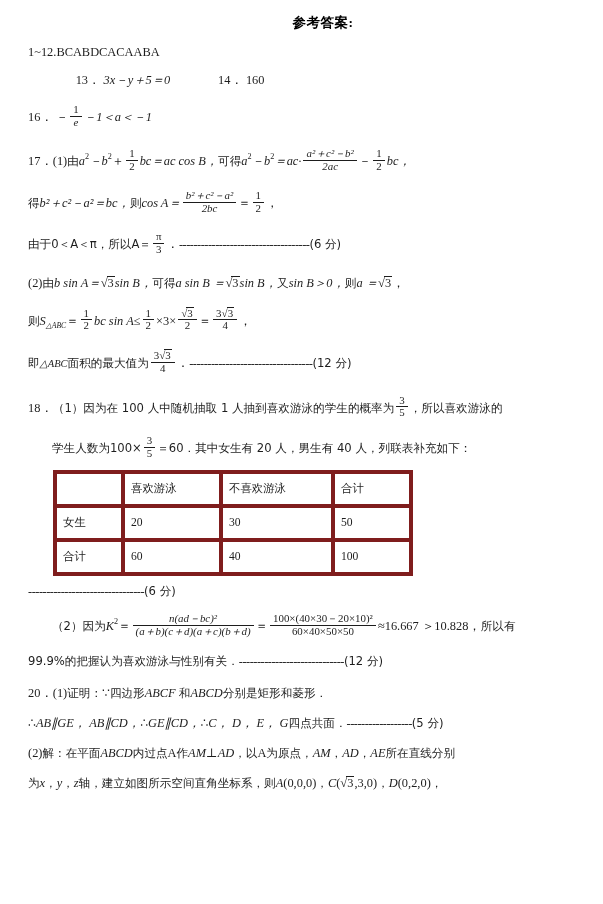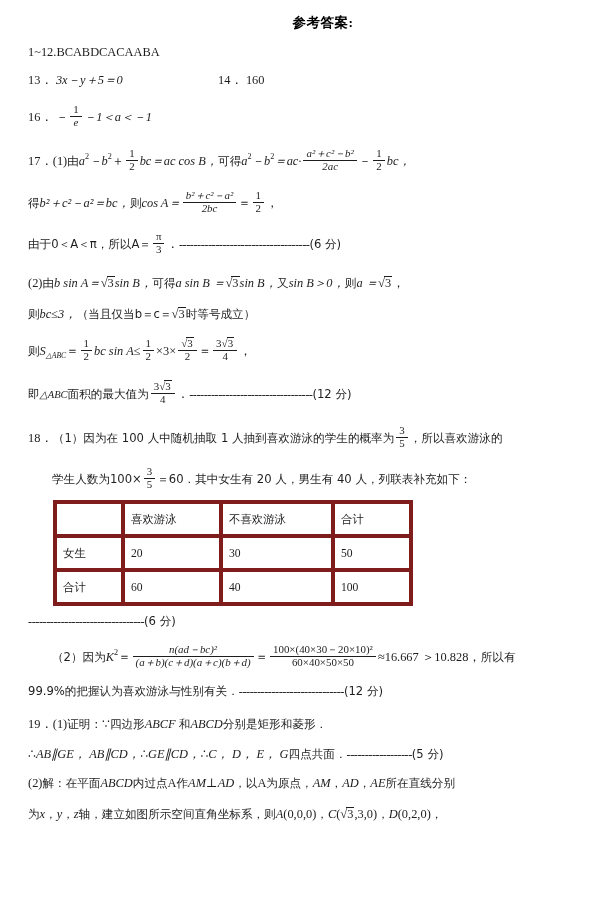--- a/index.html
+++ b/index.html
@@ -75,21 +75,21 @@
   sub.sb  { font-size: 0.62em; vertical-align: sub; }
 
   .dots {
     letter-spacing: -0.5px;
     font-family: "Liberation Serif", serif;
   }
   .qno { font-family: "Liberation Serif", serif; }
 
   
   .two-col { display: flex; }
-  .two-col > .c1 { width: 190px; }
+  .two-col > .c1 { width: 190px; text-align: center; }
 
   
   table.ct {
     border-collapse: collapse;
     margin: 10px 0 0 25px;
     table-layout: fixed;
   }
   table.ct td {
     border: 4px solid #7f1d1d;
     height: 26px;
@@ -150,23 +150,20 @@
 
     <div class="line row-gap-c">
       <span class="cn">由于0＜A＜π，所以A＝</span><span class="frac"><span class="n">π</span><span class="d">3</span></span><span>．</span><span class="dots">------------------------------------</span><span class="cn">(6 分)</span>
     </div>
 
     <div class="line row-gap-d">
       <span class="qno">(2)</span><span class="cn">由</span><span class="mi">b sin A＝</span><span class="rad"><span class="sym">√</span><span class="bar">3</span></span><span class="mi">sin B，</span><span class="cn">可得</span><span class="mi">a sin B ＝</span><span class="rad"><span class="sym">√</span><span class="bar">3</span></span><span class="mi">sin B，</span><span class="cn">又</span><span class="mi">sin B＞0，</span><span class="cn">则</span><span class="mi">a ＝</span><span class="rad"><span class="sym">√</span><span class="bar">3</span></span><span>，</span>
     </div>
 
 
-    <div class="line row-gap-c">
-      <span class="cn">则</span><span class="mi">bc≤3，</span><span class="cn">（当且仅当b＝c＝</span><span class="rad"><span class="sym">√</span><span class="bar">3</span></span><span class="cn">时等号成立）</span>
-    </div>
 
     <div class="line row-gap-c">
       <span class="cn">则</span><span class="mi">S</span><sub class="sb mi">△ABC</sub><span>＝</span><span class="frac"><span class="n">1</span><span class="d">2</span></span><span class="mi">bc sin A≤</span><span class="frac"><span class="n">1</span><span class="d">2</span></span><span>×3×</span><span class="frac"><span class="n"><span class="rad"><span class="sym">√</span><span class="bar">3</span></span></span><span class="d">2</span></span><span>＝</span><span class="frac"><span class="n"><span>3</span><span class="rad"><span class="sym">√</span><span class="bar">3</span></span></span><span class="d">4</span></span><span>，</span>
     </div>
 
     <div class="line row-gap-c">
       <span class="cn">即</span><span class="mi" style="font-size:0.85em">△ABC</span><span class="cn">面积的最大值为</span><span class="frac"><span class="n"><span>3</span><span class="rad"><span class="sym">√</span><span class="bar">3</span></span></span><span class="d">4</span></span><span>．</span><span class="dots">----------------------------------</span><span class="cn">(12 分)</span>
     </div>
 
     <div class="line row-gap-d">
@@ -206,21 +203,21 @@
 
     <div class="line row-gap-b indent-2">
       <span class="cn">（2）</span><span class="cn">因为</span><span class="mi">K</span><sup class="exp">2</sup><span>＝</span><span class="frac"><span class="n mi">n(ad－bc)²</span><span class="d mi">(a＋b)(c＋d)(a＋c)(b＋d)</span></span><span>＝</span><span class="frac"><span class="n">100×(40×30－20×10)²</span><span class="d">60×40×50×50</span></span><span>≈16.667</span>&nbsp;<span>＞10.828，</span><span class="cn">所以有</span>
     </div>
 
     <div class="line row-gap-c">
       <span class="cn">99.9%的把握认为喜欢游泳与性别有关．</span><span class="dots">-----------------------------</span><span class="cn">(12 分)</span>
     </div>
 
     <div class="line row-gap-d">
-      <span class="qno">19．</span><span class="qno">(1)</span><span class="cn">证明：</span><span>∵</span><span class="cn">四边形</span><span class="mi">ABCF</span>&nbsp;<span class="cn">和</span><span class="mi">ABCD</span><span class="cn">分别是矩形和菱形．</span>
+      <span class="qno">20．</span><span class="qno">(1)</span><span class="cn">证明：</span><span>∵</span><span class="cn">四边形</span><span class="mi">ABCF</span>&nbsp;<span class="cn">和</span><span class="mi">ABCD</span><span class="cn">分别是矩形和菱形．</span>
     </div>
 
     <div class="line row-gap-c">
       <span>∴</span><span class="mi">AB∥GE，</span>&nbsp;<span class="mi">AB∥CD，</span><span>∴</span><span class="mi">GE∥CD，</span><span>∴</span><span class="mi">C，</span>&nbsp;<span class="mi">D，</span>&nbsp;<span class="mi">E，</span>&nbsp;<span class="mi">G</span><span class="cn">四点共面．</span><span class="dots">------------------</span><span class="cn">(5 分)</span>
     </div>
 
     <div class="line row-gap-c">
       <span class="qno">(2)</span><span class="cn">解：</span><span class="cn">在平面</span><span class="mi">ABCD</span><span class="cn">内过点</span><span>A</span><span class="cn">作</span><span class="mi">AM</span><span>⊥</span><span class="mi">AD</span><span class="cn">，以</span><span>A</span><span class="cn">为原点，</span><span class="mi">AM</span><span class="cn">，</span><span class="mi">AD</span><span class="cn">，</span><span class="mi">AE</span><span class="cn">所在直线分别</span>
     </div>
 

